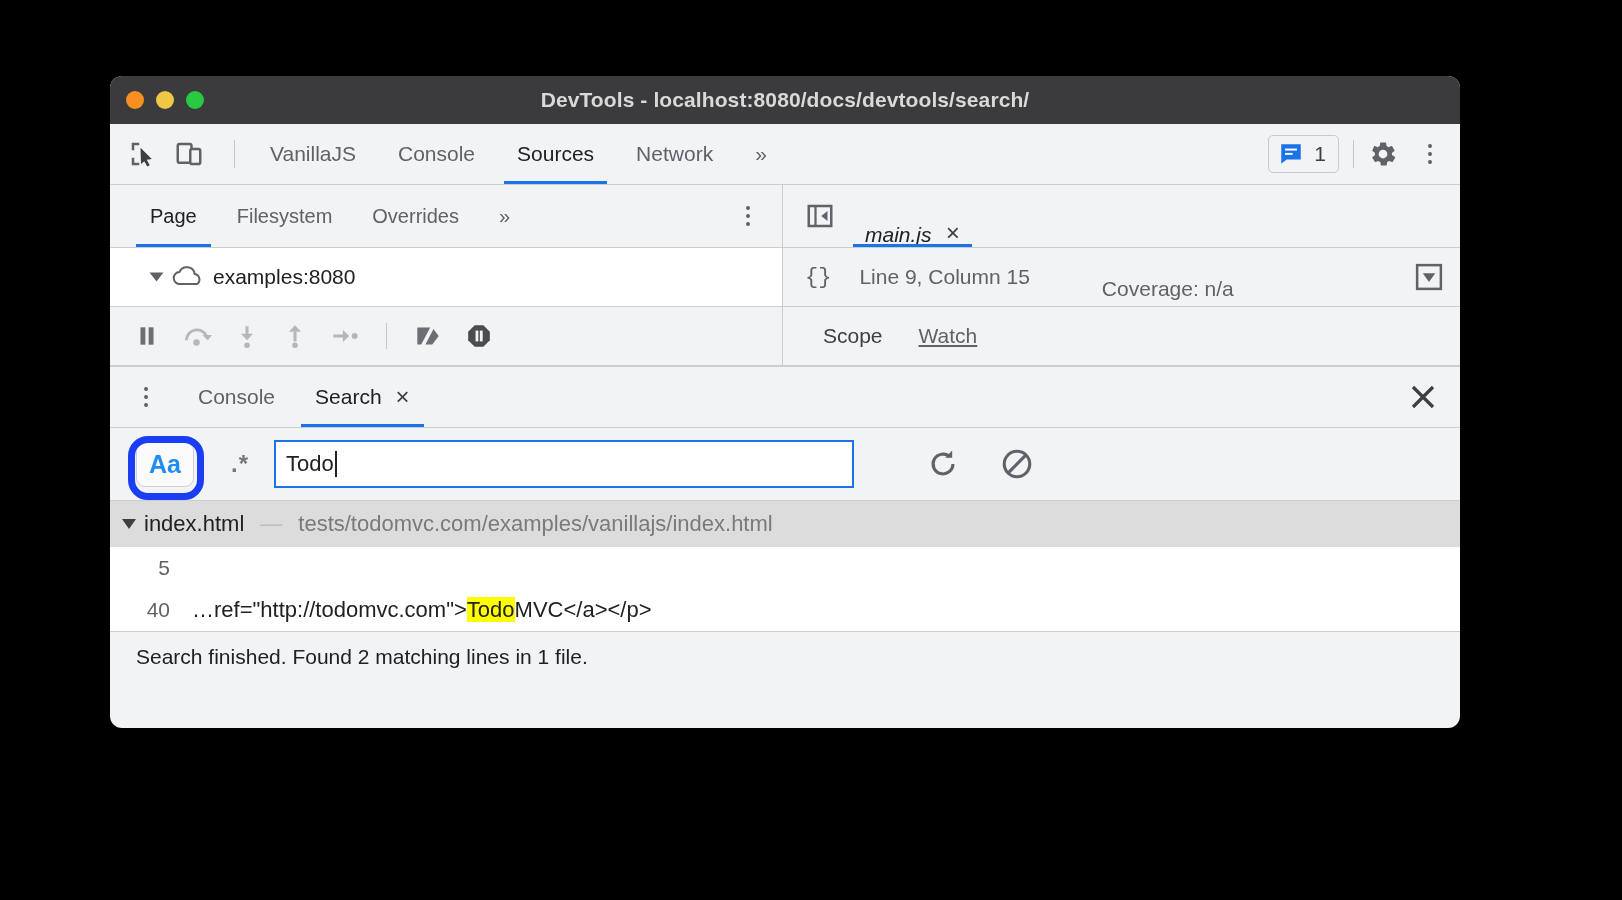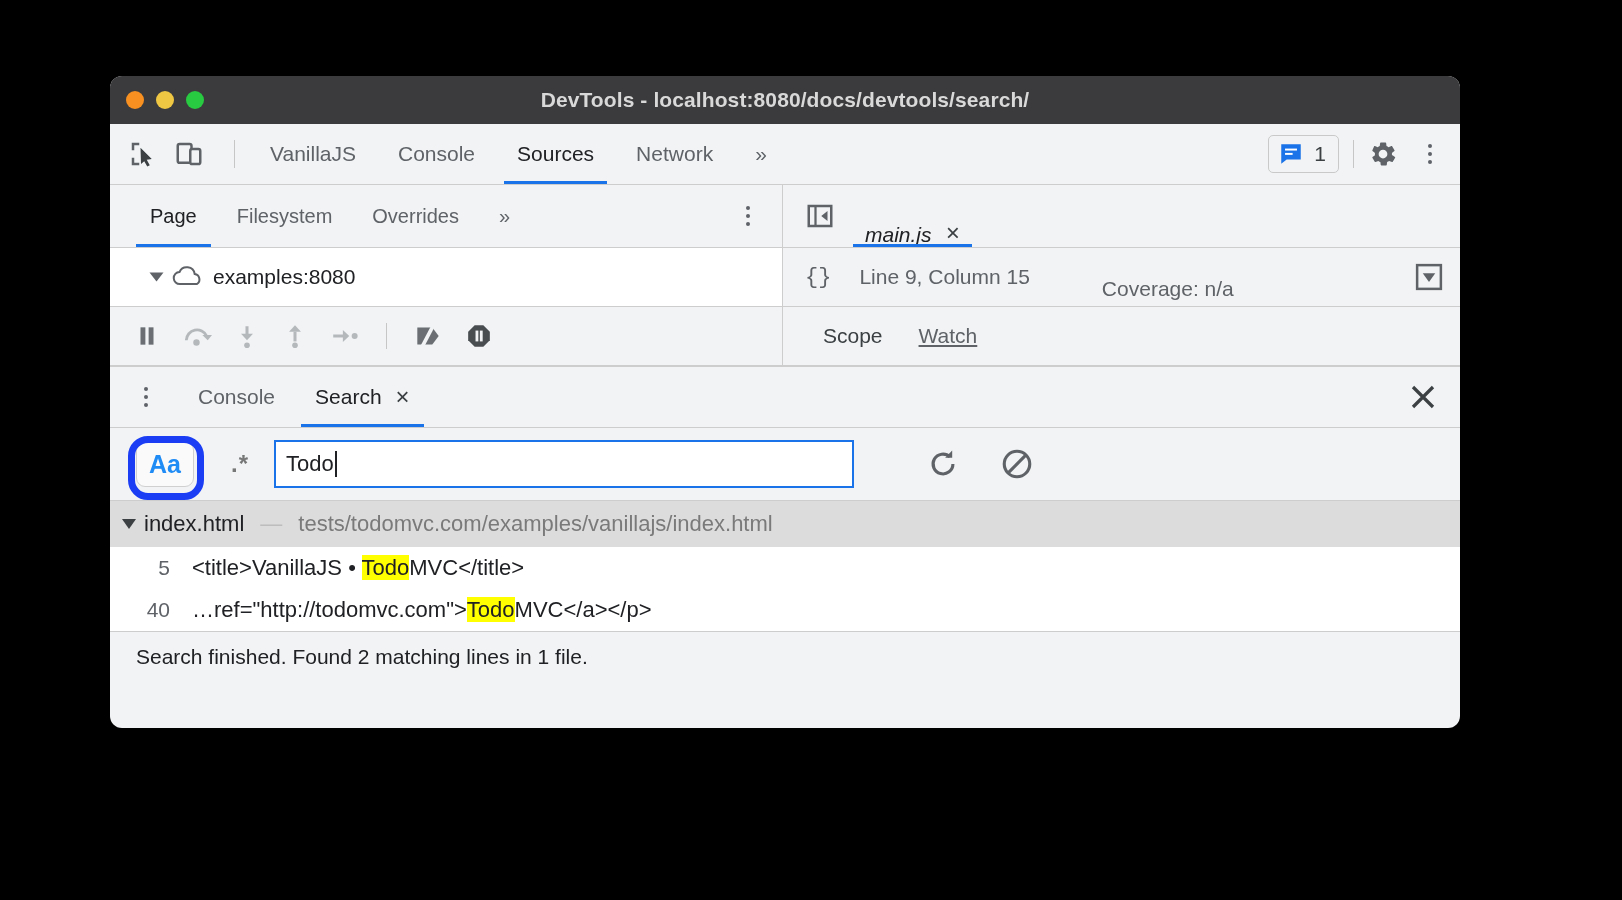--- a/index.html
+++ b/index.html
@@ -435,21 +435,20 @@
       <div class="results">
         <div class="file-row">
           <span class="file-tri"></span>
           <span class="file-name">index.html</span>
           <span class="file-dash">—</span>
           <span class="file-path">tests/todomvc.com/examples/vanillajs/index.html</span>
         </div>
 
         <div class="match-row">
           <span class="ln">5</span>
-          <span class="code"><span>&lt;title&gt;VanillaJS • </span><span class="hl">Todo</span><span>MVC&lt;/title&gt;</span></span>
         </div>
 
         <div class="match-row">
           <span class="ln">40</span>
           <span class="code"><span>…ref="http://todomvc.com"&gt;</span><span class="hl">Todo</span><span>MVC&lt;/a&gt;&lt;/p&gt;</span></span>
         </div>
       </div>
 
       <div class="statusbar">
         <span>Search finished.  Found 2 matching lines in 1 file.</span>

